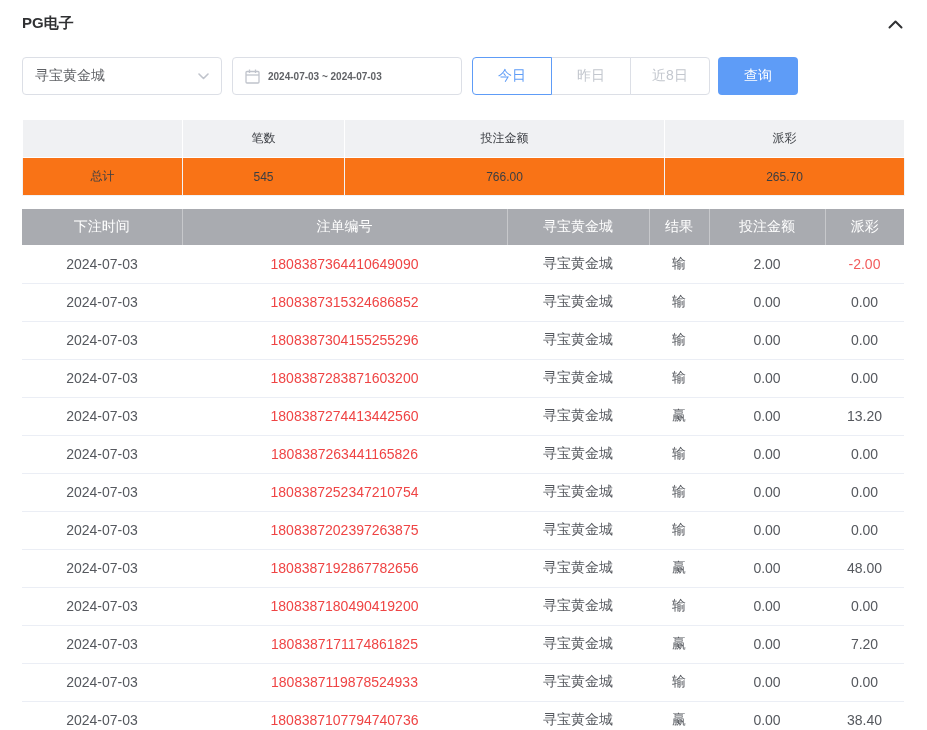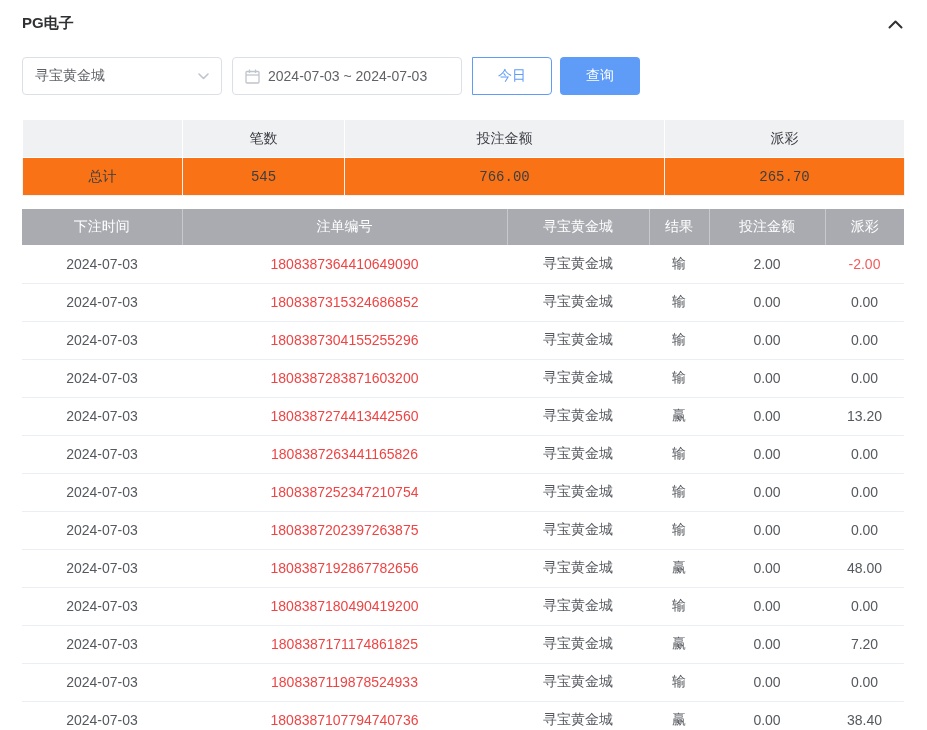--- a/index.html
+++ b/index.html
@@ -26,39 +26,39 @@
   
   .filter-row{display:flex;align-items:center;margin-top:21px;height:38px;}
   .select-box{
     width:200px;height:38px;border:1px solid var(--border);border-radius:4px;
     display:flex;align-items:center;justify-content:space-between;
     padding:0 12px;font-size:14px;color:#606266;background:#fff;cursor:pointer;
   }
   .date-box{
     width:230px;height:38px;border:1px solid var(--border);border-radius:4px;
     display:flex;align-items:center;gap:8px;margin-left:10px;
-    padding:0 12px;font-size:14px;color:#606266;background:#fff;cursor:pointer;
+    padding:0 12px;font-size:10px;color:#606266;background:#fff;cursor:pointer;font-weight:bold;
   }
   .btn-group{display:flex;margin-left:10px;}
   .range-btn{
     width:80px;height:38px;background:#fff;border:1px solid var(--border);
     font-size:14px;color:#c3c7ce;cursor:pointer;margin-left:-1px;position:relative;
     font-family:inherit;
   }
   .range-btn:first-child{margin-left:0;border-radius:4px 0 0 4px;}
   .range-btn:last-child{border-radius:0 4px 4px 0;}
   .range-btn.active{color:var(--accent);border-color:var(--accent);z-index:1;text-align:center;}
   .query-btn{
     margin-left:8px;width:80px;height:38px;border:none;border-radius:4px;
     background:var(--accent);color:#fff;font-size:14px;cursor:pointer;font-family:inherit;
   }
 
   
   table{border-collapse:collapse;table-layout:fixed;width:882px;}
-  .summary{margin-top:24px;font-size:14px;font-family:Liberation Mono, monospace;}
+  .summary{margin-top:24px;font-size:12px;}
   .summary th{
     background:#f0f1f3;border:1px solid #fff;height:38px;
     font-weight:400;color:#3b3e43;text-align:center;
   }
   .summary td{
     background:#f97316;border:1px solid #f2f3f5;height:38px;
     text-align:center;color:#3b3e43;
   }
 
   
@@ -107,20 +107,22 @@
           <line x1="1" y1="6" x2="14" y2="6"></line>
           <line x1="4.5" y1="0.5" x2="4.5" y2="4"></line>
           <line x1="10.5" y1="0.5" x2="10.5" y2="4"></line>
         </svg>
       </span>
       <span>2024-07-03 ~ 2024-07-03</span>
     </div>
 
     <div class="btn-group">
       <button class="range-btn active">今日</button>
+      <button class="range-btn">昨日</button>
+      <button class="range-btn">近8日</button>
     </div>
 
     <button class="query-btn">查询</button>
   </div>
 
   <table class="summary">
     <colgroup>
         <col style="width:160px">
         <col style="width:162px">
         <col style="width:320px">

